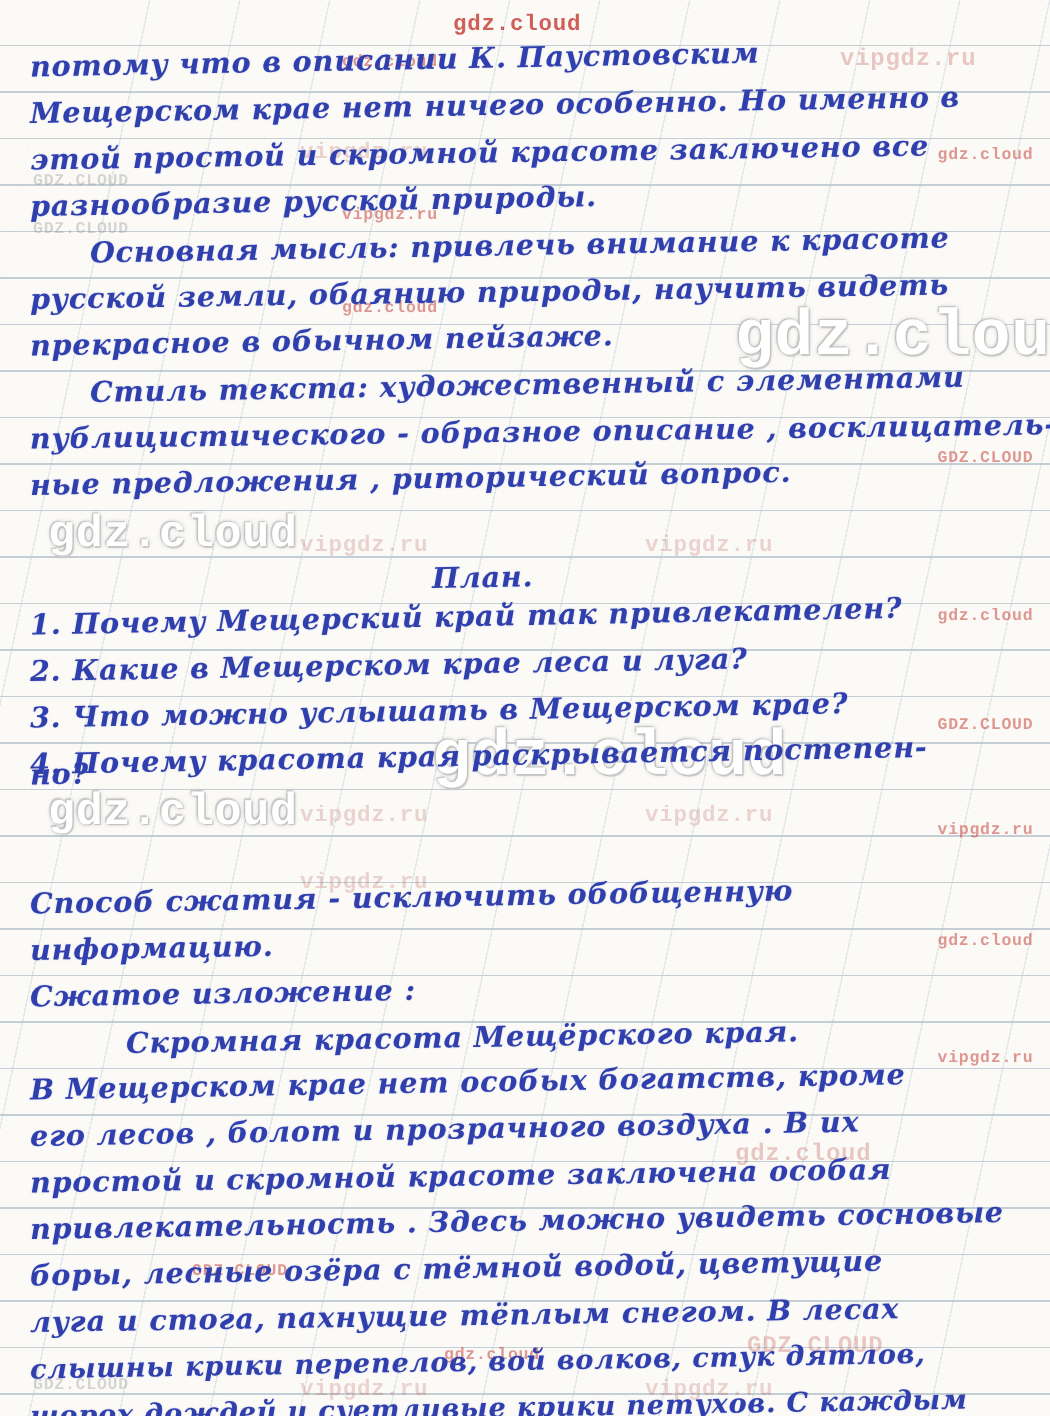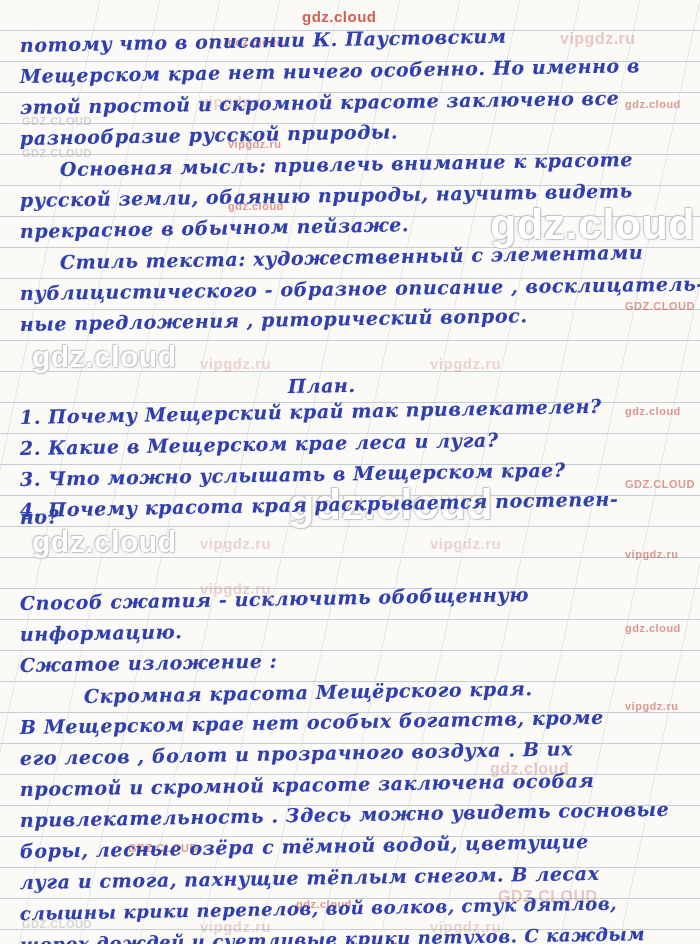--- a/index.html
+++ b/index.html
@@ -49,21 +49,21 @@
     letter-spacing:.6px;
     white-space:nowrap;
     transform-origin:left center;
     text-shadow:0 0 1px rgba(47,63,174,.35);
   }
   .l{font-size:19px;line-height:19px;}
 
   
   .wm{
     position:absolute;
-    font-family:Liberation Sans, sans-serif;
+    font-family:Liberation Mono, monospace;
     font-weight:700;
     color:#c8453c;
     opacity:.30;
     white-space:nowrap;
     pointer-events:none;
     letter-spacing:.5px;
   }
   .wm.small{font-size:11px;opacity:.55;}
   .wm.mid{font-size:16px;opacity:.28;color:#b9453e;}
   .wm.grey{color:#8e8e8e;opacity:.35;}

